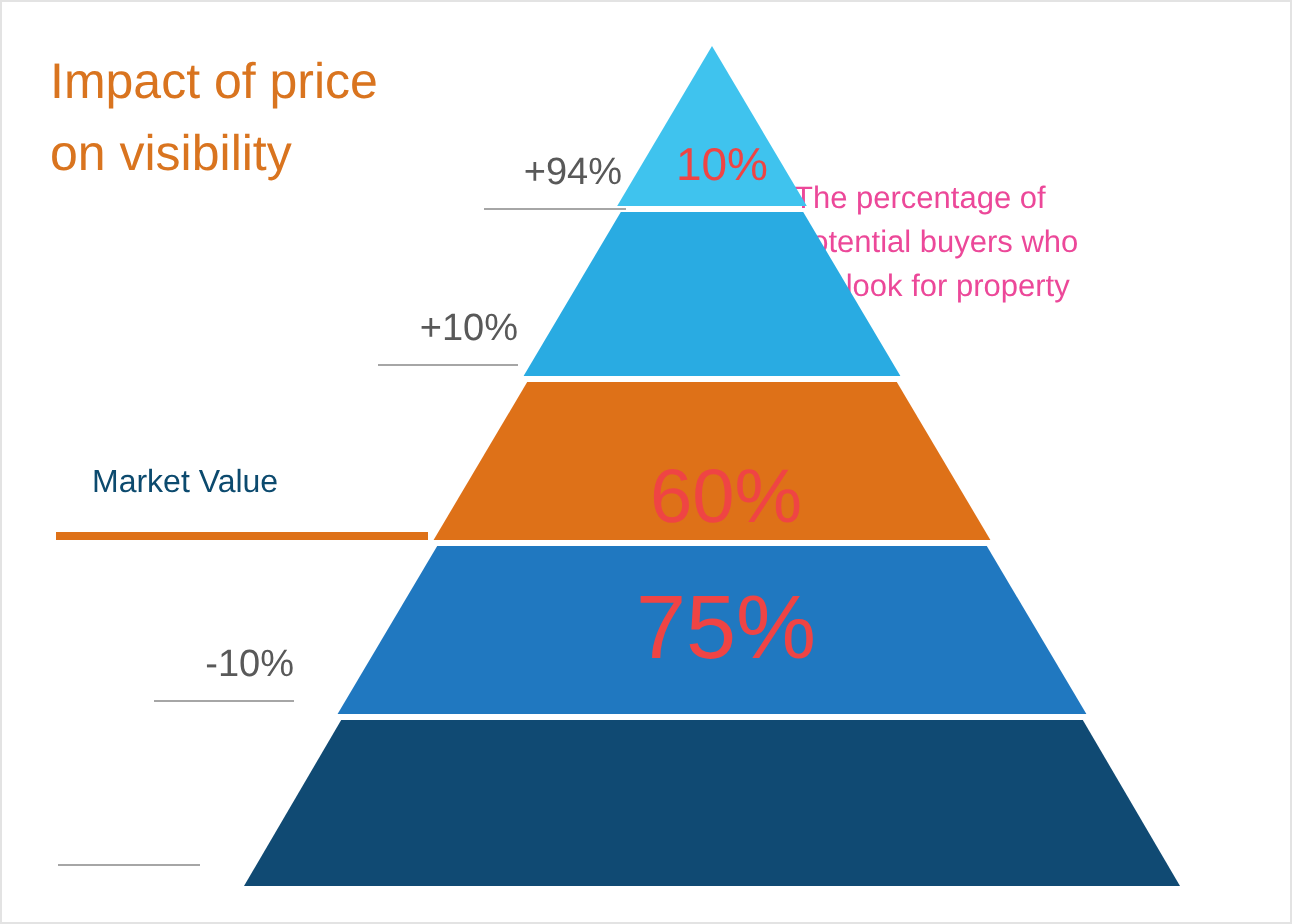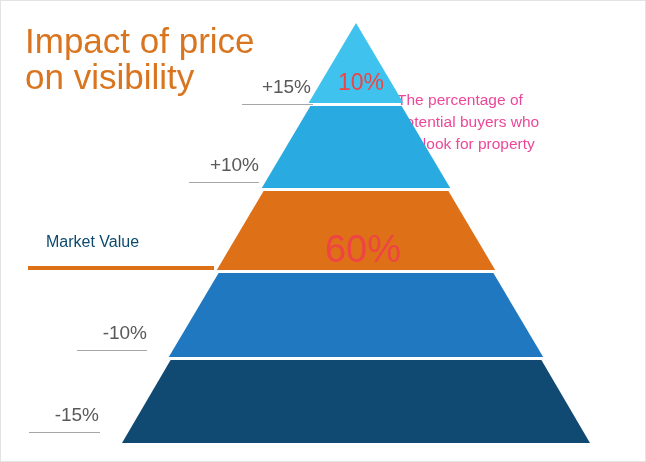--- a/index.html
+++ b/index.html
@@ -19,21 +19,21 @@
     overflow: hidden;
     box-sizing: border-box;
     border: 1px solid #e3e3e3;
   }
   
   #title {
     position: absolute;
     left: 24px;
     top: 22px;
     width: 300px;
-    font-size: 35px;
+    font-size: 25px;
     line-height: 36px;
     font-weight: 400;
     color: #d9741f;
     letter-spacing: 0px;
     white-space: pre-line;
   }
   
   #caption {
     position: absolute;
     left: 396px;
@@ -130,29 +130,29 @@
 
     <polygon points="262.6,190 447.4,190 494.2,269 215.8,269" fill="#de7118"></polygon>
 
     <polygon points="217.6,272 492.4,272 542.2,356 167.8,356" fill="#2078c0"></polygon>
 
     <polygon points="169.6,359 540.4,359 589.0,442 121.0,442" fill="#104a73"></polygon>
   </svg>
 
   <div class="tier-value" id="value-0">10%</div>
   <div class="tier-value" id="value-2">60%</div>
+  <div class="tier-value" id="value-3">75%</div>
 
-  <div class="callout" id="callout-plus15">+15%</div>
+  <div class="callout" id="callout-plus15">+94%</div>
   <div class="callout-rule" id="rule-plus15"></div>
 
   <div class="callout" id="callout-plus10">+10%</div>
   <div class="callout-rule" id="rule-plus10"></div>
 
   <div class="callout" id="callout-minus10">-10%</div>
   <div class="callout-rule" id="rule-minus10"></div>
 
-  <div class="callout" id="callout-minus15">-15%</div>
   <div class="callout-rule" id="rule-minus15"></div>
 
   <div id="market-value-label">Market Value</div>
   <div id="market-value-rule"></div>
 
 </div>
 
 </body></html>

